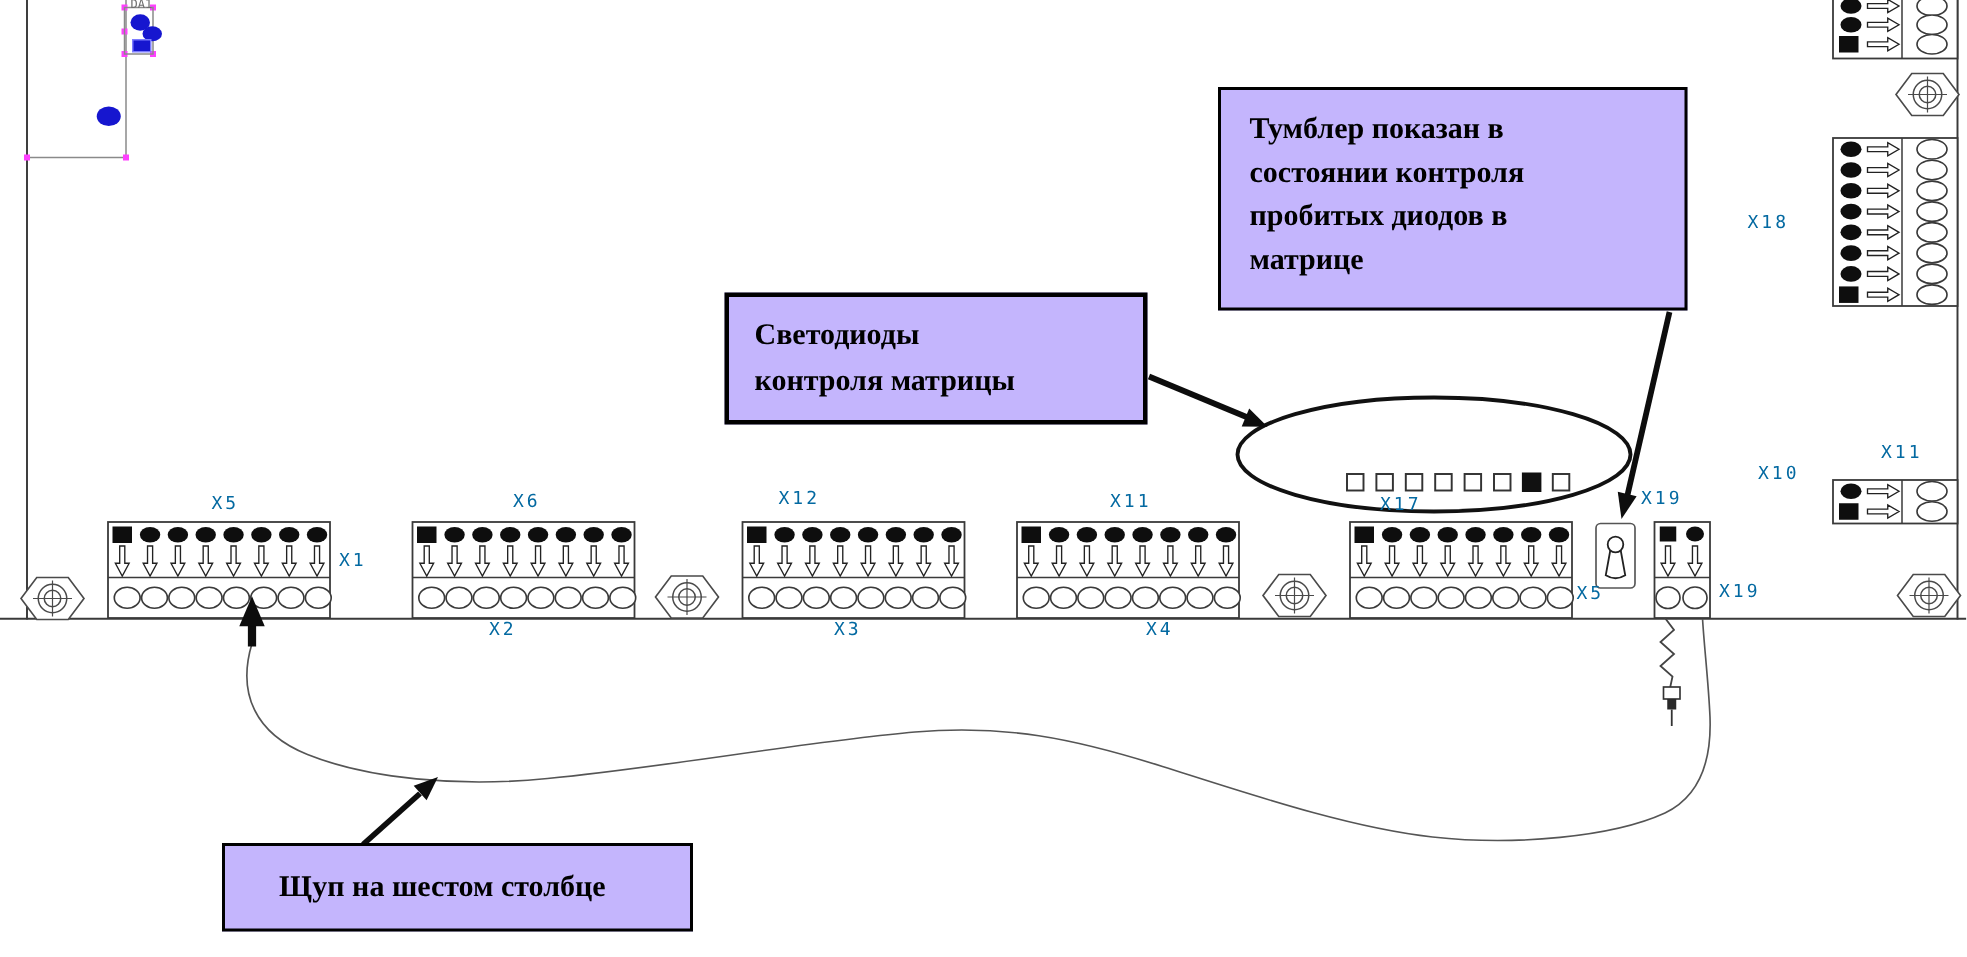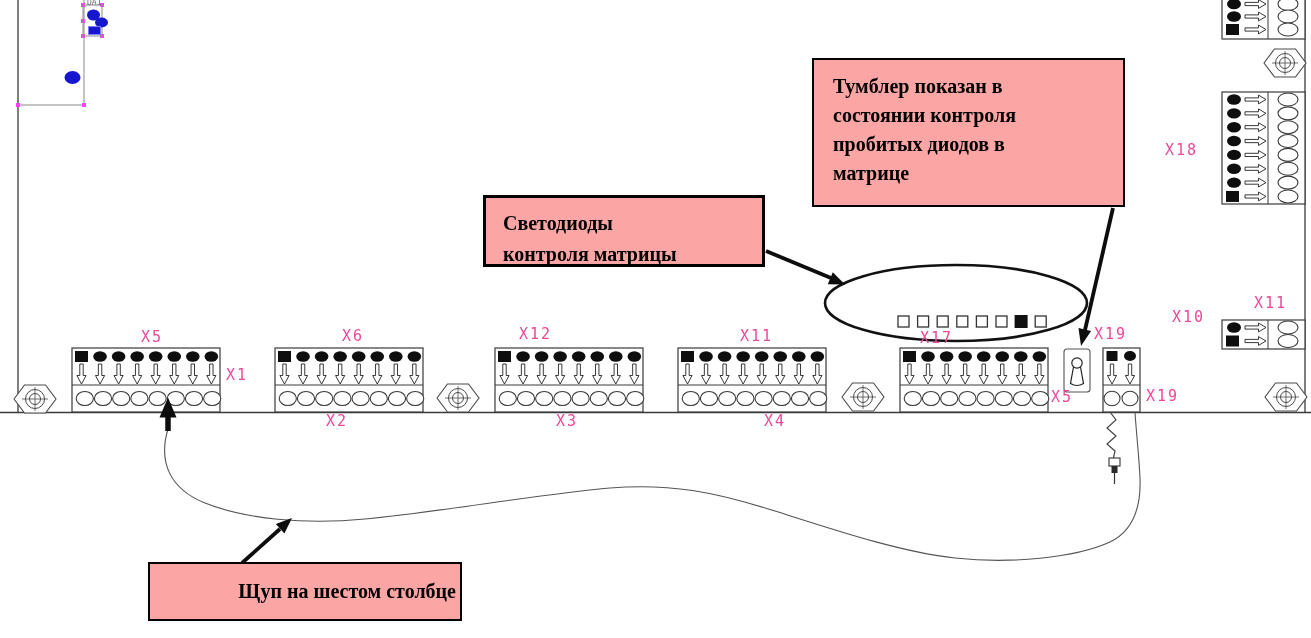--- a/index.html
+++ b/index.html
@@ -3,37 +3,37 @@
 <meta charset="utf-8">
 <style>
   html,body{margin:0;padding:0;background:#fff;}
   #stage{
     position:relative;width:1311px;height:638px;background:#fff;overflow:hidden;
     font-family:"Liberation Serif",serif;
   }
   #board-svg{position:absolute;left:0;top:0;width:1311px;height:638px;}
   .cad{
     position:absolute;font-family:"DejaVu Sans Mono",monospace;
-    font-size:15px;letter-spacing:2px;color:#ec4899;white-space:nowrap;
+    font-size:12px;letter-spacing:2px;color:#0369a1;white-space:nowrap;
   }
   .cad-small{
     position:absolute;font-family:"DejaVu Sans Mono",monospace;
     font-size:8px;color:#6e6e6e;white-space:nowrap;letter-spacing:0;
   }
   .callout{
-    position:absolute;background:#fca5a5;border:2px solid #000;box-sizing:border-box;
+    position:absolute;background:#c4b5fd;border:2px solid #000;box-sizing:border-box;
   }
   .callout-border3{border-width:3px;}
   .callout-text{
     white-space:pre-line;font-weight:bold;color:#000;
     font-family:"Liberation Serif",serif;font-size:20px;line-height:29px;
   }
   #co-tumbler .callout-text{margin:12px 0 0 19px;}
   #co-leds .callout-text{margin:10px 0 0 17px;line-height:31px;}
-  #co-probe .callout-text{margin:13px 4px 0 36px;text-align:right;}
+  #co-probe .callout-text{margin:13px 4px 0 36px;}
 </style>
 </head>
 <body>
 
 <div id="stage">
 
   <svg id="board-svg" viewBox="0 0 1311 638">
       <line x1="18" y1="0" x2="18" y2="413" stroke="#3a3a3a" stroke-width="1.3"></line>
       <line x1="0" y1="412.5" x2="1311" y2="412.5" stroke="#3a3a3a" stroke-width="1.3"></line>
       <line x1="1305" y1="0" x2="1305" y2="413" stroke="#3a3a3a" stroke-width="1.3"></line>
@@ -346,21 +346,21 @@
   <span class="cad" style="left:1172px;top:308px">X10</span>
   <span class="cad" style="left:1254px;top:294px">X11</span>
   <span class="cad-small" style="left:87px;top:-2px">DA1</span>
 
   <div class="callout" id="co-tumbler" style="left:812px;top:58px;width:313px;height:149px">
     <div class="callout-text">Тумблер показан в
 состоянии контроля
 пробитых диодов в
 матрице</div>
   </div>
-  <div class="callout callout-border3" id="co-leds" style="left:483px;top:195px;width:282px;height:72px">
+  <div class="callout callout-border3" id="co-leds" style="left:483px;top:195px;width:282px;height:88px">
     <div class="callout-text">Светодиоды
 контроля матрицы</div>
   </div>
   <div class="callout" id="co-probe" style="left:148px;top:562px;width:314px;height:59px">
     <div class="callout-text">Щуп на шестом столбце</div>
   </div>
 
 </div>
 
 </body></html>

